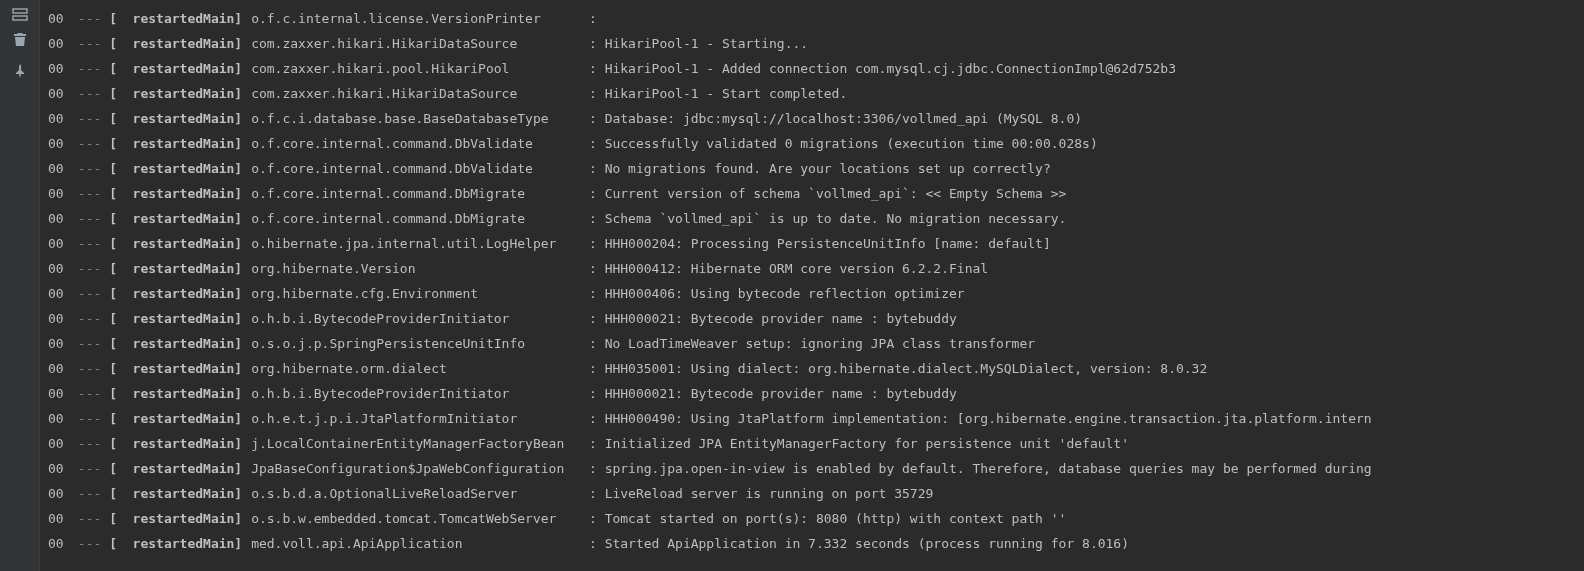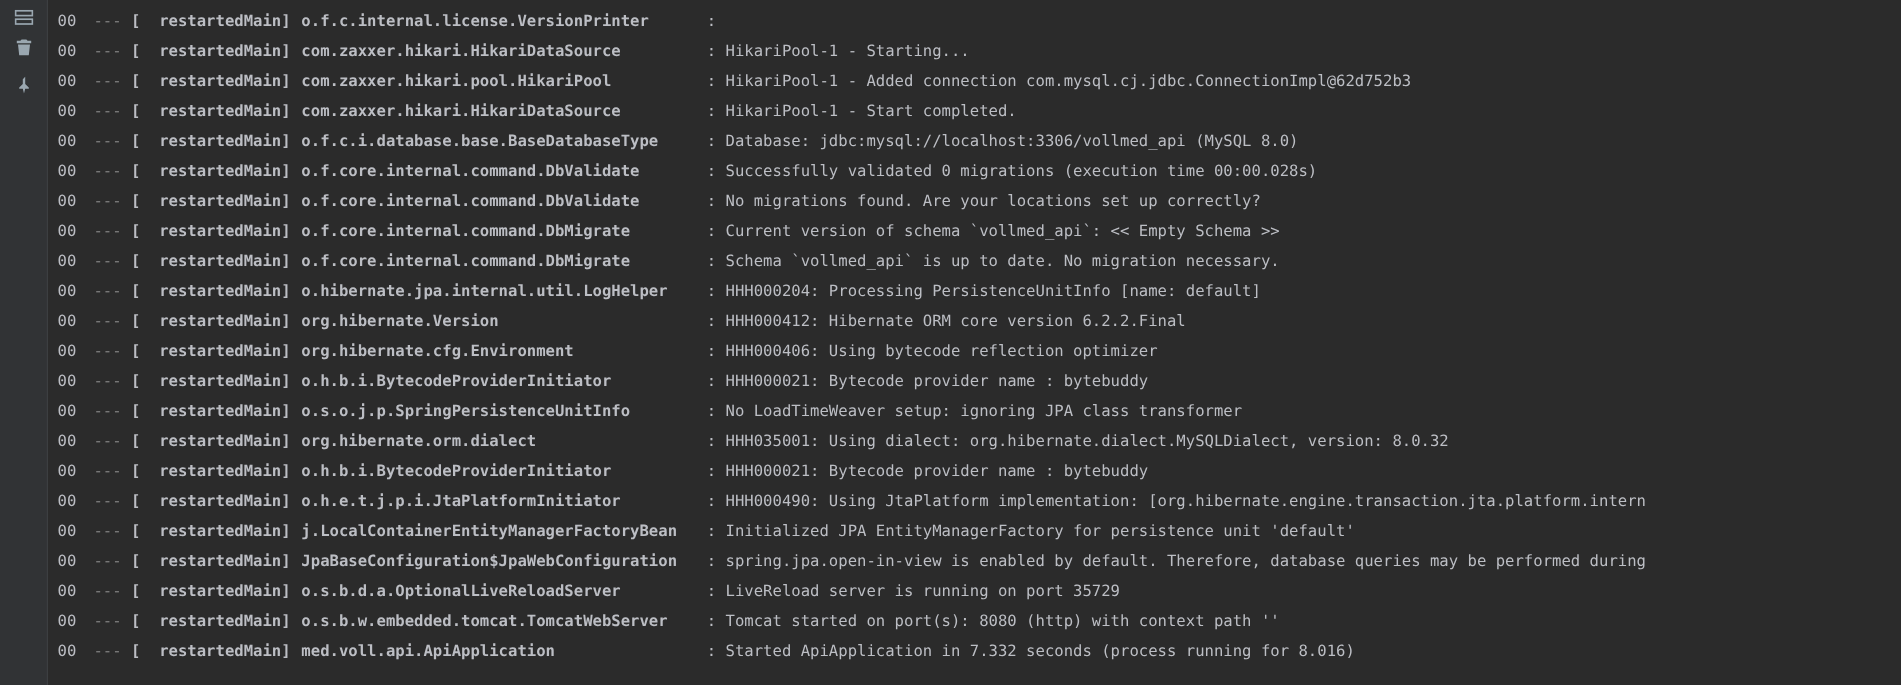--- a/index.html
+++ b/index.html
@@ -45,21 +45,21 @@
   }
   .log-line {
     height: 25px;
     line-height: 25px;
     padding-left: 8px;
     color: #bcbec4;
   }
   .col-level   { display:inline-block; min-width: 22px; }
   .col-sep     { display:inline-block; min-width: 32px; color:#808080;}
   .col-thread  { display:inline-block; min-width: 142px; font-weight: bold; }
-  .col-logger  { display:inline-block; min-width: 330px; font-weight: bold; }
+  .col-logger  { display:inline-block; min-width: 330px; }
   .col-colon   { display:inline-block; min-width: 14px; color:#bcbec4;}
   .col-msg     { display:inline-block; }
 </style>
 </head>
 <body>
 
 <div class="root">
 
   <div class="gutter">
     <div class="gutter-icon" title="Soft-Wrap">

